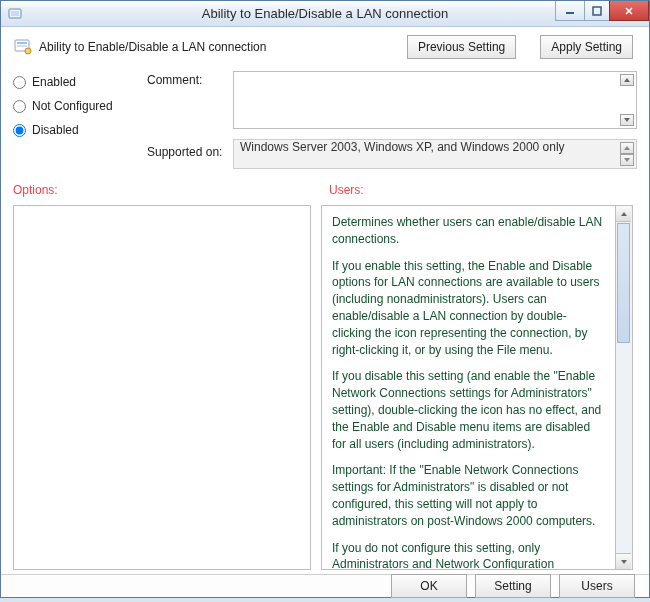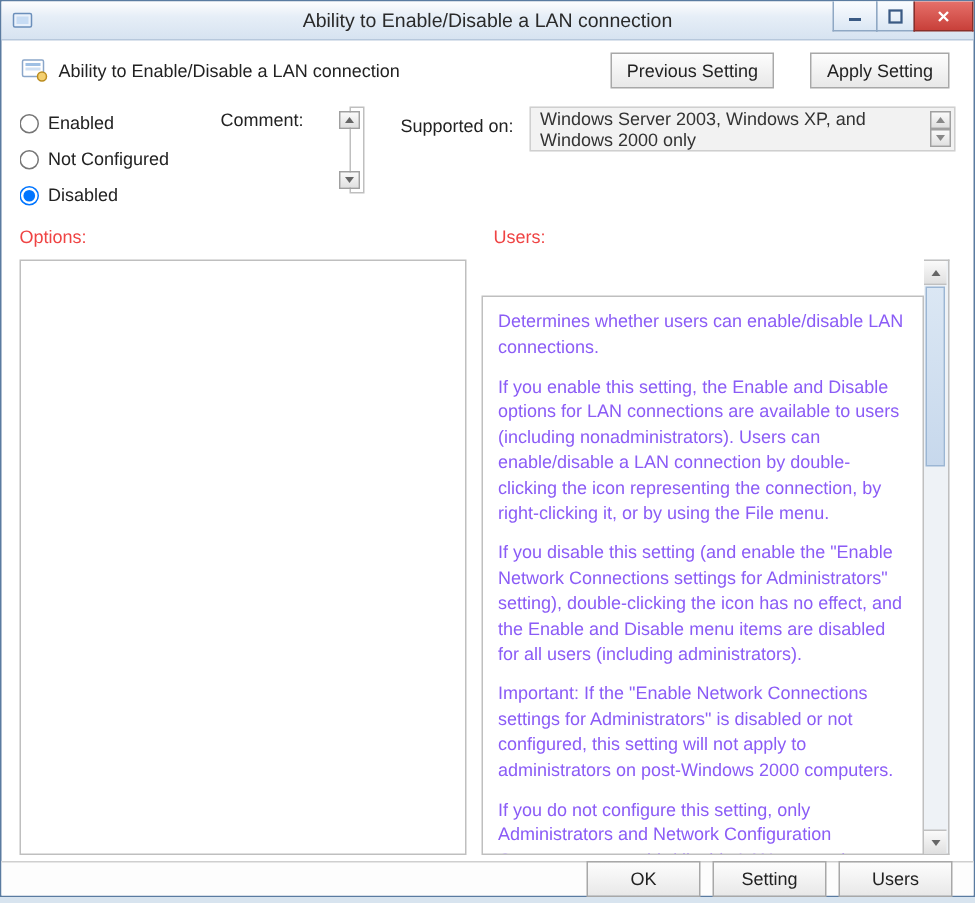--- a/index.html
+++ b/index.html
@@ -19,37 +19,37 @@
     .row1 { display:flex; align-items:center; margin-bottom:12px; }
     .policy-icon { width:20px; height:20px; margin-right:6px; display:flex; align-items:center; justify-content:center; }
     .policy-title { font-size:12px; color:#222; }
     .nav-btns { margin-left:auto; display:flex; gap:24px; margin-right:4px; }
     .btn { min-width:84px; height:24px; padding:0 10px; background:linear-gradient(#fdfdfd,#e8e8e8); border:1px solid #a8a8a8; color:#222; display:flex; align-items:center; justify-content:center; cursor:pointer; }
 
     .row2 { display:flex; gap:14px; }
     .state-col { width:120px; display:flex; flex-direction:column; gap:10px; padding-top:4px; }
     .radio-item { display:flex; align-items:center; gap:6px; color:#222; }
     .radio-item input { margin:0; }
-    .fields-col { flex:1; display:flex; flex-direction:row; gap:24px; }
+    .fields-col { flex:1; display:flex; flex-direction:column; gap:10px; }
     .field-row { display:flex; gap:8px; }
     .field-label { width:78px; color:#222; padding-top:2px; }
     .comment-box { flex:1; height:58px; background:#fff; border:1px solid #bfbfbf; position:relative; }
     .comment-box .sbtn, .supp-box .sbtn { position:absolute; right:2px; width:14px; height:12px; border:1px solid #a0a0a0; background:linear-gradient(#fafafa,#e0e0e0); display:flex; align-items:center; justify-content:center; color:#555; }
     .sbtn.up { top:2px; } .sbtn.down { bottom:2px; }
-    .supp-box { flex:1; height:30px; background:#f2f2f2; border:1px solid #cfcfcf; position:relative; display:flex; align-items:flex-end; padding:0 32px 0 6px; color:#333; }
+    .supp-box { flex:1; height:30px; background:#f2f2f2; border:1px solid #cfcfcf; position:relative; display:flex; align-items:flex-start; padding:0 32px 0 6px; color:#333; }
     .supp-text { font-size:12px; }
 
     .row3 { display:flex; gap:14px; margin-top:14px; margin-bottom:2px; }
     .row3 .lbl { color:#ef4444; }
     .row3 .lbl:first-child { width:302px; }
     .panes { display:flex; gap:10px; flex:1; min-height:0; margin-top:6px; padding-right:4px; }
     .pane { border:1px solid #bfbfbf; background:#fff; }
     .options-pane { width:298px; }
     .help-pane-wrap { flex:1; display:flex; }
-    .help-pane { flex:1; padding:8px 10px; color:#8b5cf6; line-height:1.4; overflow:hidden;margin-top:24px; }
+    .help-pane { flex:1; padding:8px 10px; color:#14532d; line-height:1.4; overflow:hidden; }
     .help-pane p { margin-bottom:10px; word-wrap:break-word; }
     .vscroll { width:17px; background:#eef2f6; border:1px solid #bfbfbf; border-left:none; position:relative; }
     .vscroll .arrow { position:absolute; left:0; width:15px; height:16px; background:linear-gradient(#fafafa,#e0e0e0); display:flex; align-items:center; justify-content:center; color:#555; }
     .vscroll .arrow.up { top:0; border-bottom:1px solid #c0c0c0; }
     .vscroll .arrow.down { bottom:0; border-top:1px solid #c0c0c0; }
     .vscroll .thumb { position:absolute; top:17px; left:1px; width:13px; height:120px; background:linear-gradient(#dbe7f4,#c7d8ec); border:1px solid #9bb6d4; }
 
     .footer { height:23px; border-top:1px solid #cfcfcf; display:flex; align-items:center; justify-content:flex-end; gap:8px; padding:0 14px; background:#fdfdfd; }
     .footer .btn { min-width:76px; }
 

